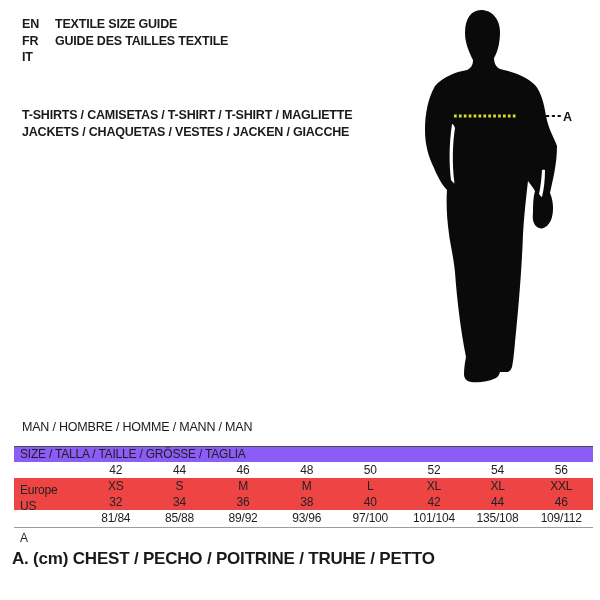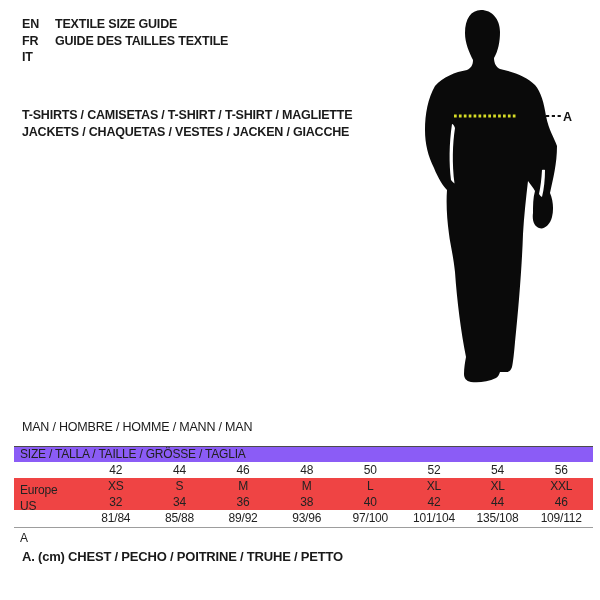--- a/index.html
+++ b/index.html
@@ -32,21 +32,21 @@
     font-size:12px;letter-spacing:-0.2px;color:#222;
   }
   .t-header{height:15px;line-height:15px;background:#8b5cf6;padding-left:6px;color:#202020;}
   .t-row{display:grid;grid-template-columns:70px repeat(8,1fr);height:16px;line-height:16px;}
   .t-row.shaded{background:#ef4444;}
   .t-row.last{height:17px;line-height:17px;}
   .t-row .lbl{padding-left:6px;text-align:left;margin-top:20px;}
   .t-row .cell{text-align:center;}
 
   
-  .footnote{left:22px;top:549px;font-size:13px;font-weight:bold;letter-spacing:-0.2px;}
+  .footnote{left:12px;top:549px;font-size:17px;font-weight:bold;letter-spacing:-0.2px;}
 </style>
 </head>
 <body>
 
 <div class="abs lang-block">
   <div class="lang-row">
     <span class="lang-code">EN</span>
     <span>TEXTILE SIZE GUIDE</span>
   </div>
   <div class="lang-row">

